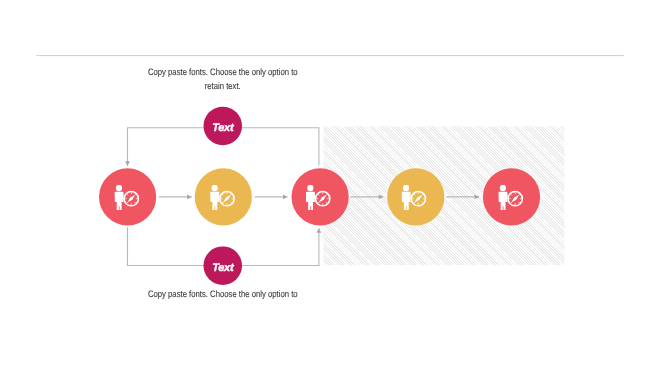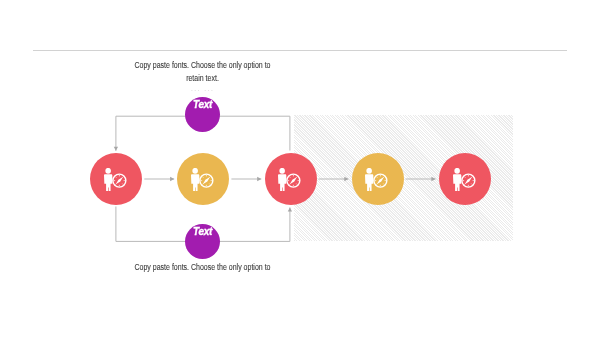--- a/index.html
+++ b/index.html
@@ -9,22 +9,22 @@
   .slide{position:relative;width:600px;height:274px;background:#fff;overflow:hidden;text-decoration:underline;}
   .rule{position:absolute;left:33px;top:49.6px;width:534px;height:1.6px;background:#d2d2d2;}
   .hatch{position:absolute;left:294px;top:115px;width:219px;height:126px;
      background-image:repeating-linear-gradient(45deg,#ebebeb 0 0.9px,#ffffff 0.9px 1.78px);}
   svg.wires{position:absolute;left:0;top:0;width:600px;height:337px;overflow:visible;}
   .node{position:absolute;width:52px;height:52px;border-radius:50%;}
   .red{background:#ef5661;}
   .yellow{background:#eab750;}
   .node svg.nicon{display:block;position:absolute;left:13.9px;top:15.2px;}
   .node{position:absolute;}
-  .tbubble{position:absolute;width:35px;height:35px;border-radius:50%;background:#a21caf;
-    display:flex;justify-content:center;color:#fff;
+  .tbubble{position:absolute;width:35px;height:35px;border-radius:50%;background:#be185d;
+    display:flex;align-items:center;justify-content:center;color:#fff;
     font-style:italic;font-weight:bold;font-size:10px;letter-spacing:-0.25px;}
   .tbubble span{will-change:opacity;position:relative;top:1.6px;-webkit-text-stroke:0.35px #ffffff;}
   .cap{position:absolute;will-change:opacity;text-align:center;font-size:8.5px;color:#3b3b3b;line-height:12.5px;transform:scaleX(0.825);transform-origin:center top;-webkit-text-stroke:0.1px #3b3b3b;}
   .dots{position:absolute;will-change:opacity;text-align:center;font-size:7px;color:#d9d9d9;letter-spacing:1.1px;}
   .foot{position:absolute;will-change:opacity;font-size:6.4px;color:#bcbcbc;letter-spacing:0.15px;}
 </style>
 </head>
 <body>
 
 <div class="slide">

